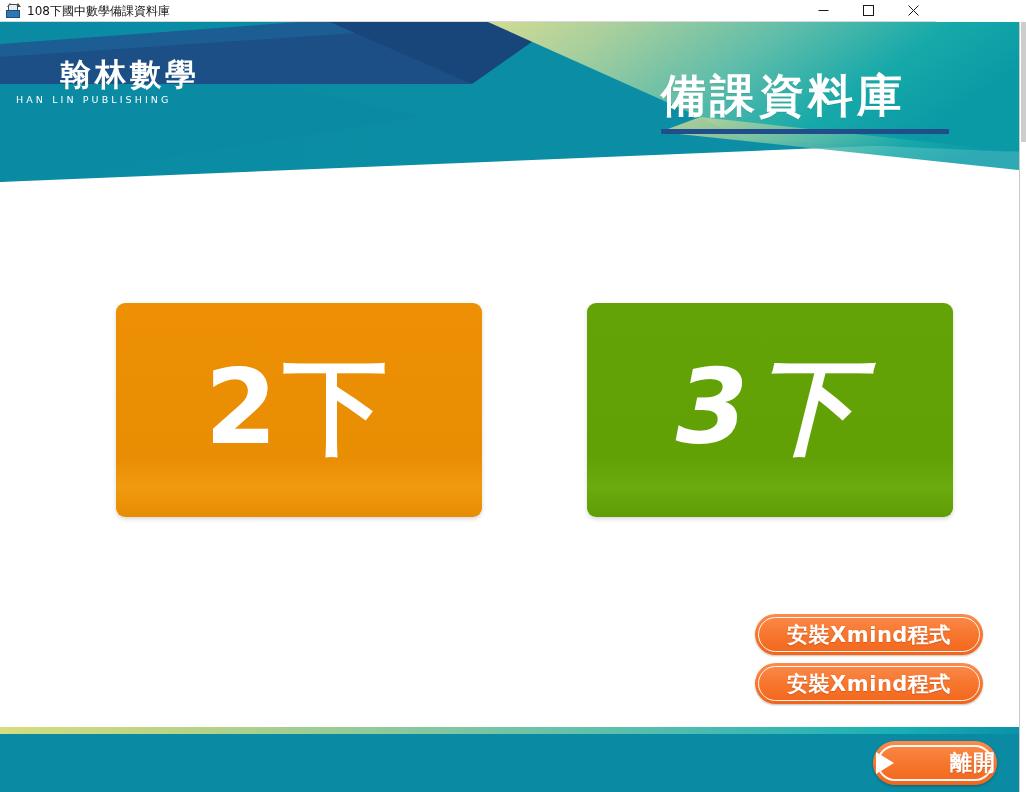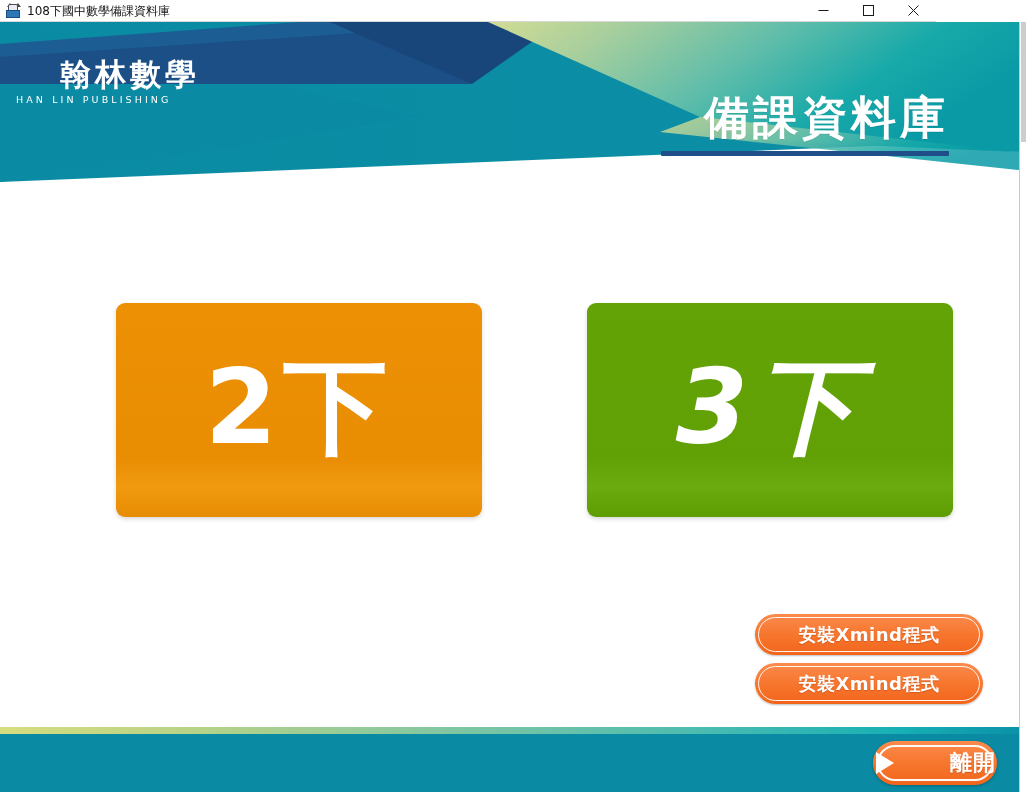--- a/index.html
+++ b/index.html
@@ -124,22 +124,22 @@
     font-size: 9.5px;
     color: #ffffff;
     letter-spacing: 3.1px;
     font-weight: normal;
     white-space: nowrap;
   }
 
   .header-title-wrap {
     position: absolute;
     right: 70px;
-    top: 73px;
-    text-align: right;
+    top: 51px;
+    text-align: left;
   }
   .header-title {
     font-size: 45px;
     font-weight: bold;
     color: #ffffff;
     letter-spacing: 4px;
     line-height: 1;
     white-space: nowrap;
     text-shadow: 0 1px 1px rgba(0,0,0,0.07);
   }
@@ -227,21 +227,21 @@
     content: "";
     position: absolute;
     left: 3px; top: 3px; right: 3px; bottom: 3px;
     border: 1.6px solid rgba(255,255,255,0.92);
     border-radius: 18px;
     pointer-events: none;
   }
   .pill-text {
     position: relative;
     z-index: 2;
-    font-size: 18px;
+    font-size: 21px;
     font-weight: bold;
     color: #ffffff;
     letter-spacing: 0.5px;
     white-space: nowrap;
     text-shadow: 0 1px 1px rgba(150,50,0,0.35);
   }
 
   
   .footer {
     position: absolute;

